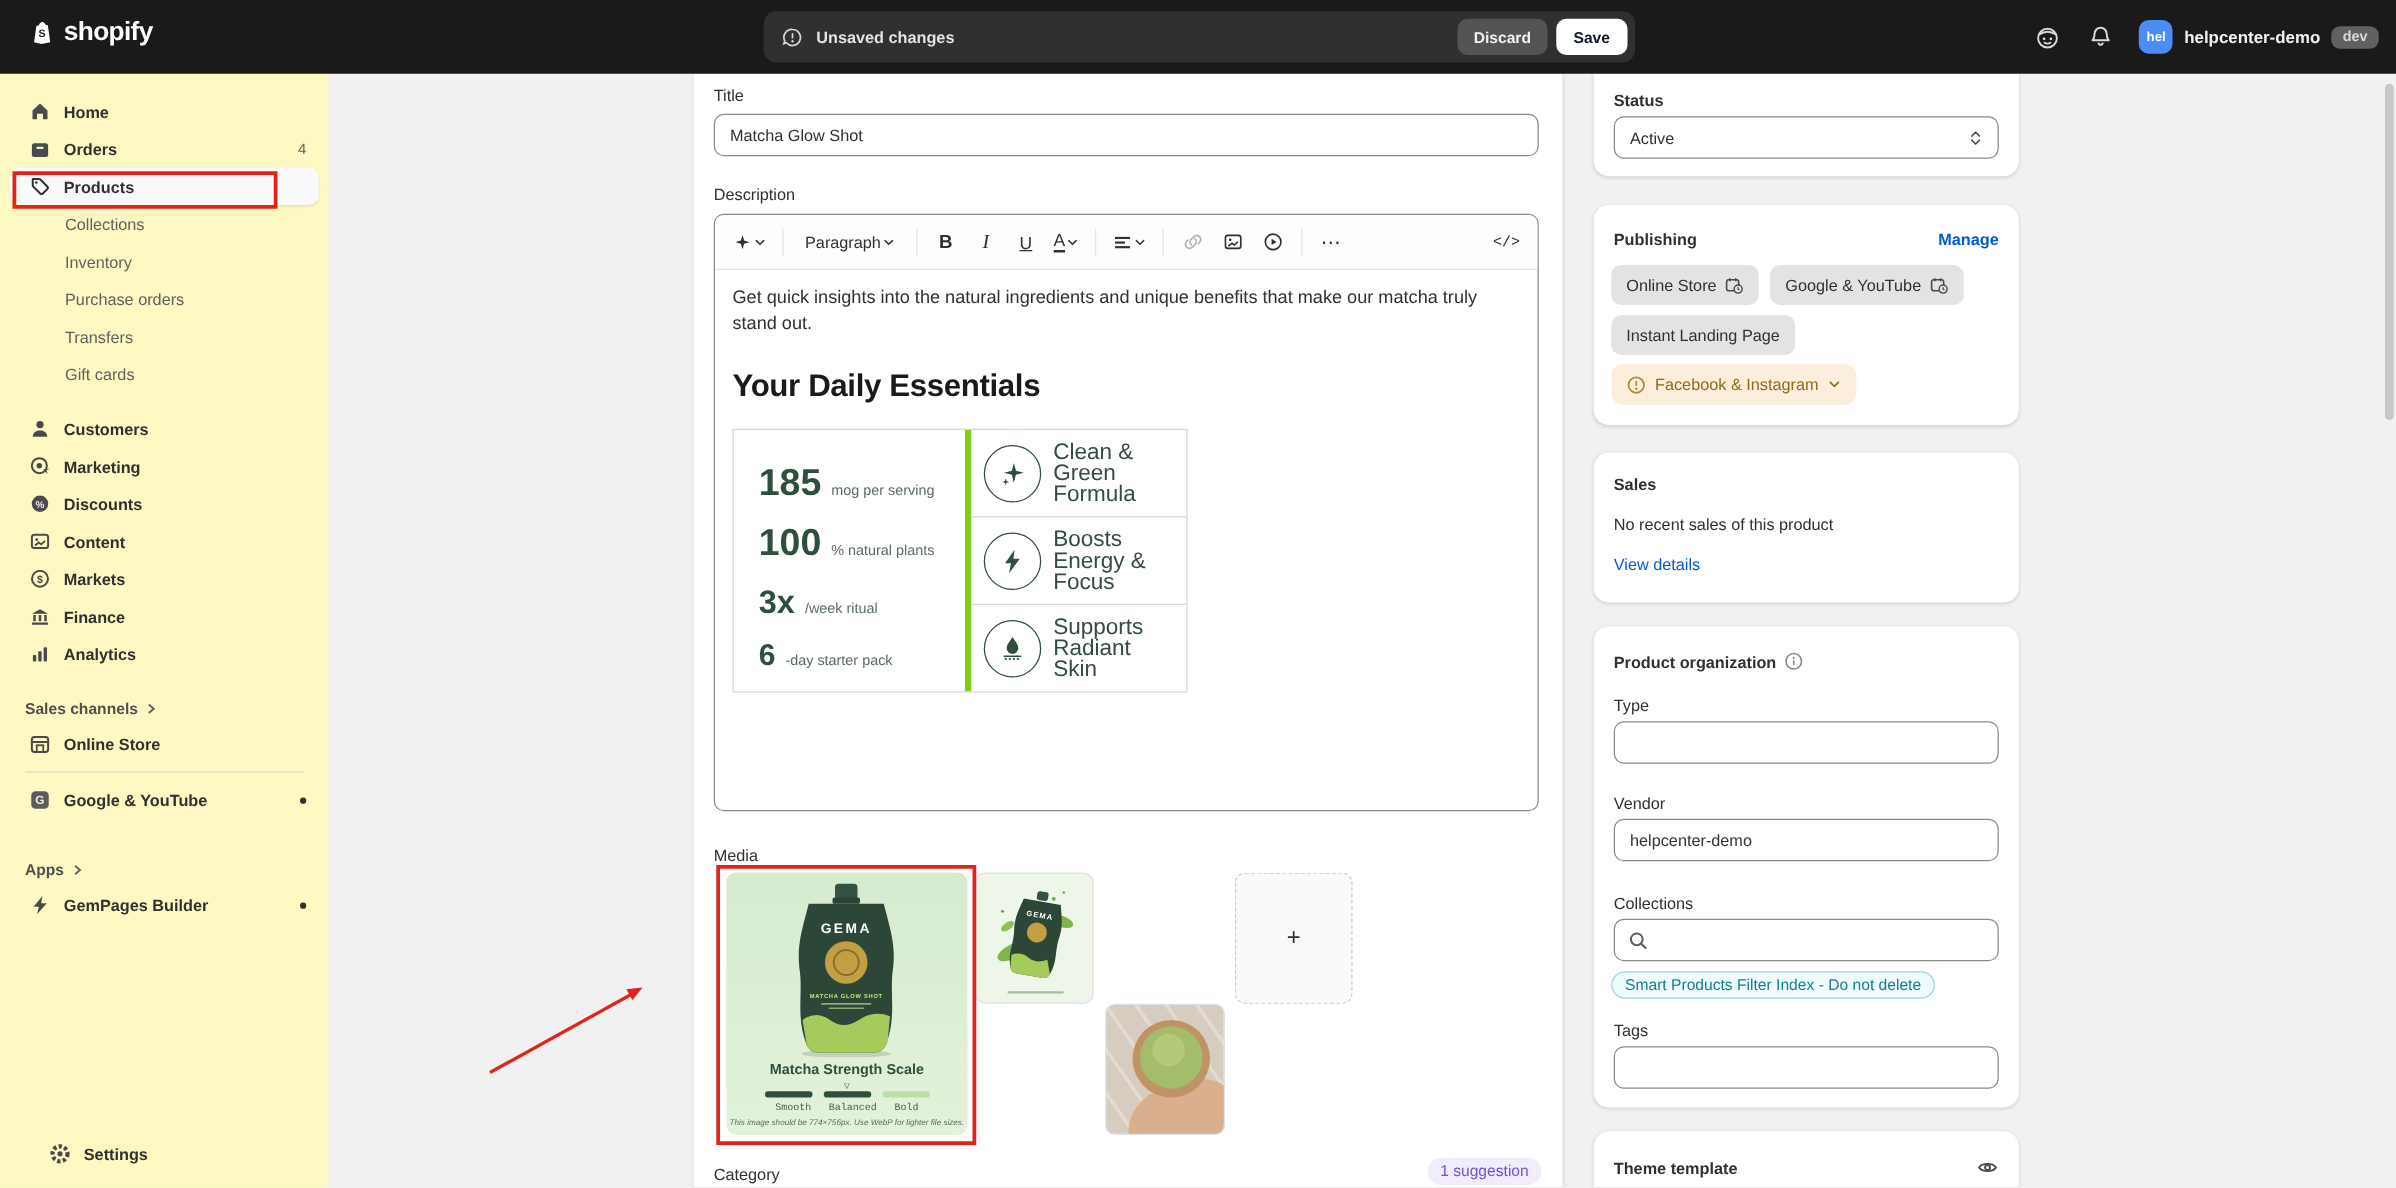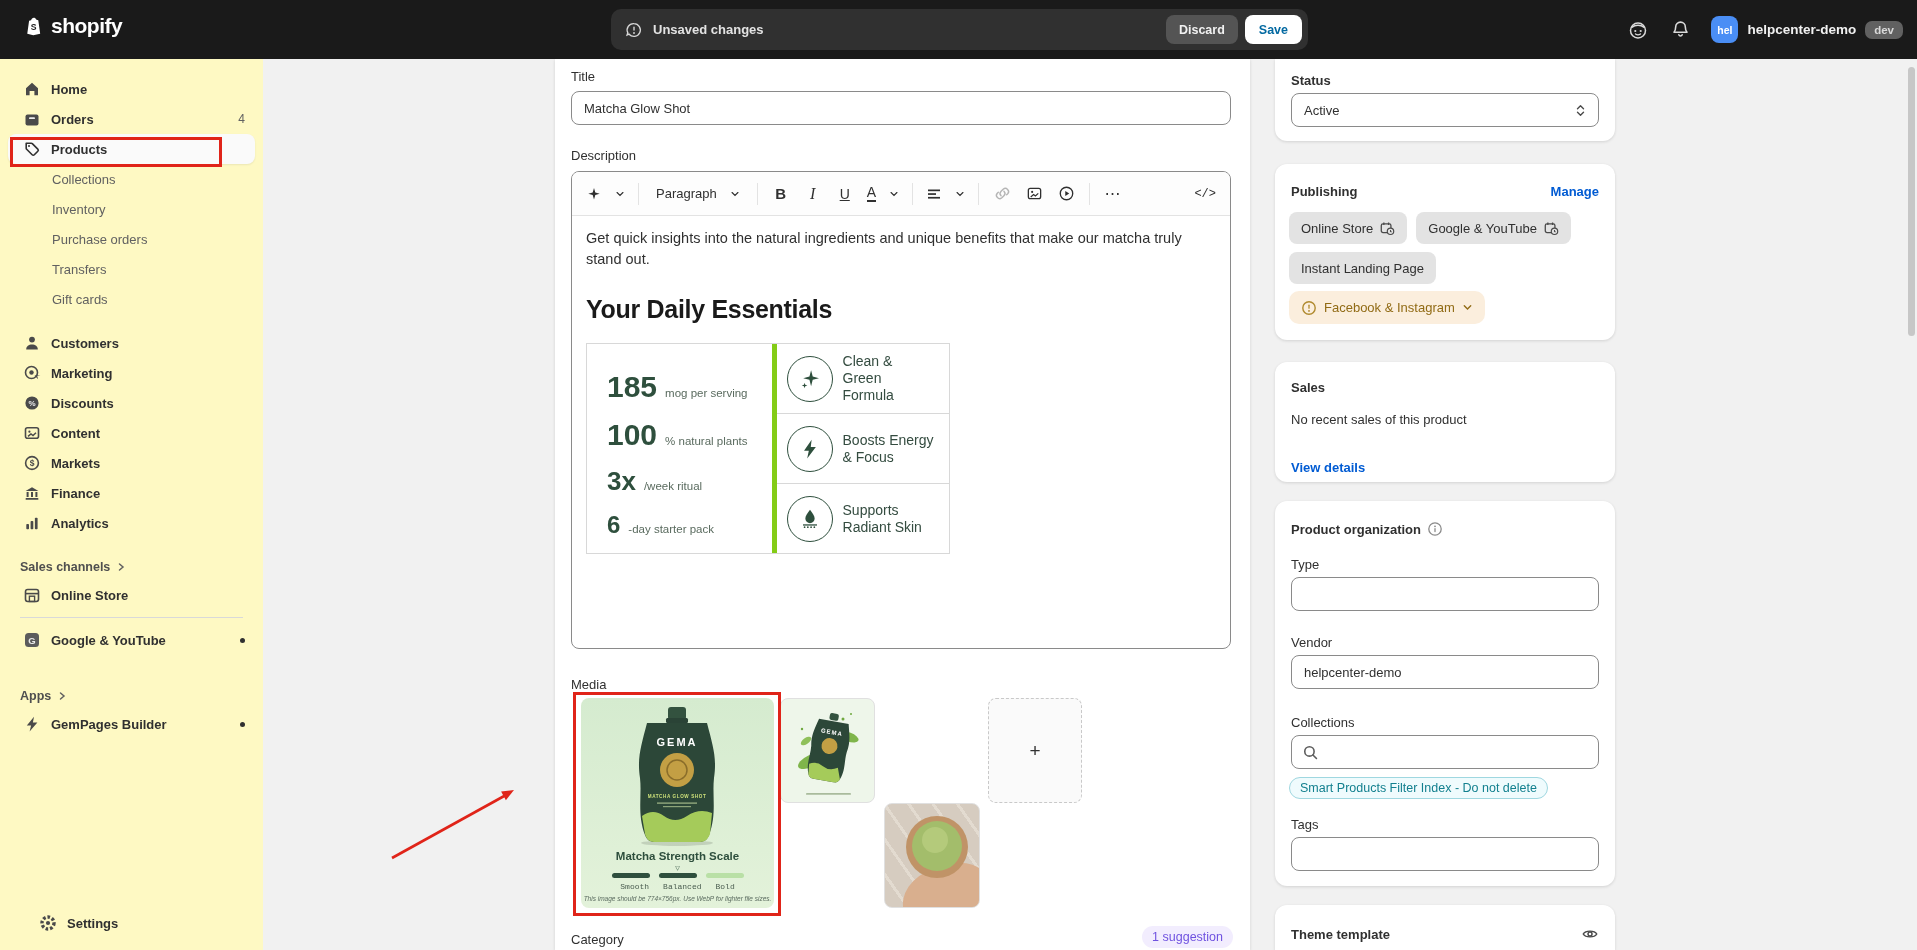--- a/index.html
+++ b/index.html
@@ -7,21 +7,21 @@
   body { font-family:"Liberation Sans", sans-serif; background:#f1f1f1; position:relative; color:#303030; }
   .abs { position:absolute; }
 
   
   .topbar { position:absolute; left:0; top:0; width:1917px; height:59px; background:#1a1a1a; z-index:30; }
   .brand { position:absolute; left:24px; top:14px; display:flex; align-items:center; gap:7px; }
   .brand-text { color:#fff; font-size:21px; font-weight:700; letter-spacing:-0.5px; }
   .topbar-pill { position:absolute; left:611px; top:9px; width:697px; height:41px; background:#303030; border-radius:10px; display:flex; align-items:center; padding:0 6px 0 14px; }
   .unsaved-text { color:#e3e3e3; font-size:13px; font-weight:600; margin-left:10px; flex:1; }
   .btn-discard { background:#545454; color:#f1f1f1; font-size:12.5px; font-weight:600; border:none; border-radius:8px; height:29px; padding:0 13px; margin-right:7px; cursor:pointer; font-family:inherit; }
-  .btn-save { background:#ffffff; color:#0369a1; font-size:12.5px; font-weight:600; border:none; border-radius:8px; height:29px; padding:0 14px; cursor:pointer; font-family:inherit; }
+  .btn-save { background:#ffffff; color:#0f172a; font-size:12.5px; font-weight:600; border:none; border-radius:8px; height:29px; padding:0 14px; cursor:pointer; font-family:inherit; }
   .topbar-right { position:absolute; right:14px; top:0; height:59px; display:flex; align-items:center; gap:20px; }
   .store-chip { display:flex; align-items:center; gap:9px; }
   .avatar { width:27px; height:27px; border-radius:8px; background:#4a8ef5; color:#fff; font-size:10.5px; font-weight:700; display:flex; align-items:center; justify-content:center; }
   .store-name { color:#f1f1f1; font-size:13.5px; font-weight:700; }
   .env-badge { background:#616161; color:#d9d9d9; font-size:11.5px; font-weight:600; border-radius:7px; padding:3px 9px; }
 
   
   .sidebar { position:absolute; left:0; top:59px; width:263px; height:891px; background:#fef9c3; padding-top:15px; }
   .nav-item { height:30px; margin:0 8px; border-radius:8px; display:flex; align-items:center; padding:0 10px 0 14px; gap:9px; font-size:13px; font-weight:600; color:#303030; cursor:pointer; }
   .nav-item.sub { padding-left:44px; color:#616161; font-weight:500; }
@@ -41,21 +41,21 @@
   .field-label { font-size:13px; color:#303030; }
   .tinput { background:#fff; border:1px solid #8a8a8a; border-radius:8px; height:34px; font-size:13px; color:#303030; padding:0 12px; width:100%; font-family:inherit; }
   .link { color:#005bd3; font-size:13px; cursor:pointer; text-decoration:none; }
 
   
   .main-card { left:555px; top:59px; width:695px; height:891px; border-radius:0; }
 
   
   .editor { position:absolute; left:16px; top:112px; width:660px; height:478px; border:1px solid #8a8a8a; border-radius:8px; background:#fff; overflow:hidden; }
   .editor-toolbar { height:44px; background:#fdfdfd; border-bottom:1px solid #e3e3e3; display:flex; align-items:center; padding:0 10px; gap:4px; }
-  .tb-btn { height:30px; min-width:28px; border-radius:6px; display:flex; align-items:center; justify-content:center; gap:13px; cursor:pointer; color:#303030; padding:0 4px; }
+  .tb-btn { height:30px; min-width:28px; border-radius:6px; display:flex; align-items:center; justify-content:center; gap:1px; cursor:pointer; color:#303030; padding:0 4px; }
   .tb-sep { width:1px; height:22px; background:#e3e3e3; margin:0 5px; }
   .tb-b { font-weight:800; font-size:15px; }
   .tb-i { font-family:"Liberation Serif", serif; font-style:italic; font-size:16px; }
   .tb-u { text-decoration:underline; font-size:14px; }
   .tb-a { font-size:14px; border-bottom:2px solid #303030; line-height:15px; }
   .tb-more { font-size:16px; letter-spacing:1px; }
   .tb-code { font-family:"Liberation Mono", monospace; font-size:12px; margin-left:auto; }
   .editor-body { padding:12px 14px; }
   .desc-par { font-size:14.5px; line-height:21px; color:#303030; max-width:630px; }
   .desc-h2 { font-size:25px; font-weight:800; color:#1a1a1a; margin-top:25px; letter-spacing:-0.3px; }
@@ -63,21 +63,21 @@
   
   .dtable { margin-top:19px; width:364px; border:1px solid #d8d8d8; display:flex; }
   .dt-left { width:190px; border-right:5px solid #84cc16; padding:26px 0 0 20px; }
   .stat { display:flex; align-items:baseline; gap:8px; margin-bottom:14px; }
   .stat-val { color:#2e4f3d; font-weight:800; }
   .stat-lab { color:#5a6b5f; font-size:11.5px; }
   .dt-right { width:173px; display:flex; flex-direction:column; }
   .feat { flex:1; display:flex; align-items:center; gap:10px; padding:8px 6px 8px 10px; }
   .feat + .feat { border-top:1px solid #d8d8d8; }
   .feat-circ { width:46px; height:46px; flex:0 0 46px; border:1.4px solid #2e4f3d; border-radius:50%; display:flex; align-items:center; justify-content:center; }
-  .feat-text { font-size:14px; color:#344c40; line-height:17px; width:92px; }
+  .feat-text { font-size:18px; color:#344c40; line-height:17px; width:92px; }
 
   
   .media-tile { position:absolute; border-radius:8px; overflow:hidden; cursor:pointer; }
   .tile-sm { border:1px solid #e0e0e0; background:#fff; }
   .tile-add { border:1px dashed #c9c9c9; background:#fafafa; display:flex; align-items:center; justify-content:center; font-size:19px; color:#303030; }
   .tile1 { background:linear-gradient(180deg,#d5ebcf 0%,#e3f2da 100%); }
   .t1-title { position:absolute; left:0; right:0; top:152px; text-align:center; font-size:11.5px; font-weight:800; color:#2e4f3d; }
   .t1-marker { position:absolute; left:0; right:0; top:166px; text-align:center; font-size:6px; color:#2e4f3d; }
   .t1-bars { position:absolute; left:0; right:0; top:175px; display:flex; justify-content:center; gap:9px; }
   .t1-bar { width:38px; height:5px; border-radius:2.5px; background:#2e4f3d; }
@@ -567,21 +567,21 @@
       <svg width="11" height="11" viewBox="0 0 12 12">
           <path d="M2.5 4.2 L6 7.7 L9.5 4.2" fill="none" stroke="#916b15" stroke-width="1.5" stroke-linecap="round"></path>
         </svg>
     </span>
   </div>
 </div>
 
 <div class="card rcard" style="left:1275px; top:362px; width:340px; height:120px;">
   <div class="abs card-title" style="left:16px; top:18px;">Sales</div>
   <div class="abs" style="left:16px; top:50px; font-size:13px; color:#303030;">No recent sales of this product</div>
-  <a class="abs link" style="left:16px; top:98px;font-weight:bold;">View details</a>
+  <a class="abs link" style="left:16px; top:82px;">View details</a>
 </div>
 
 <div class="card rcard" style="left:1275px; top:501px; width:340px; height:385px;">
   <div class="abs" style="left:16px; top:20px; display:flex; align-items:center; gap:6px;">
     <span class="card-title">Product organization</span>
     <svg width="16" height="16" viewBox="0 0 16 16">
         <circle cx="8" cy="8" r="6.2" fill="none" stroke="#8a8a8a" stroke-width="1.3"></circle>
         <circle cx="8" cy="5.3" r="0.9" fill="#8a8a8a"></circle>
         <rect x="7.35" y="7" width="1.3" height="4.2" rx="0.65" fill="#8a8a8a"></rect>
       </svg>

